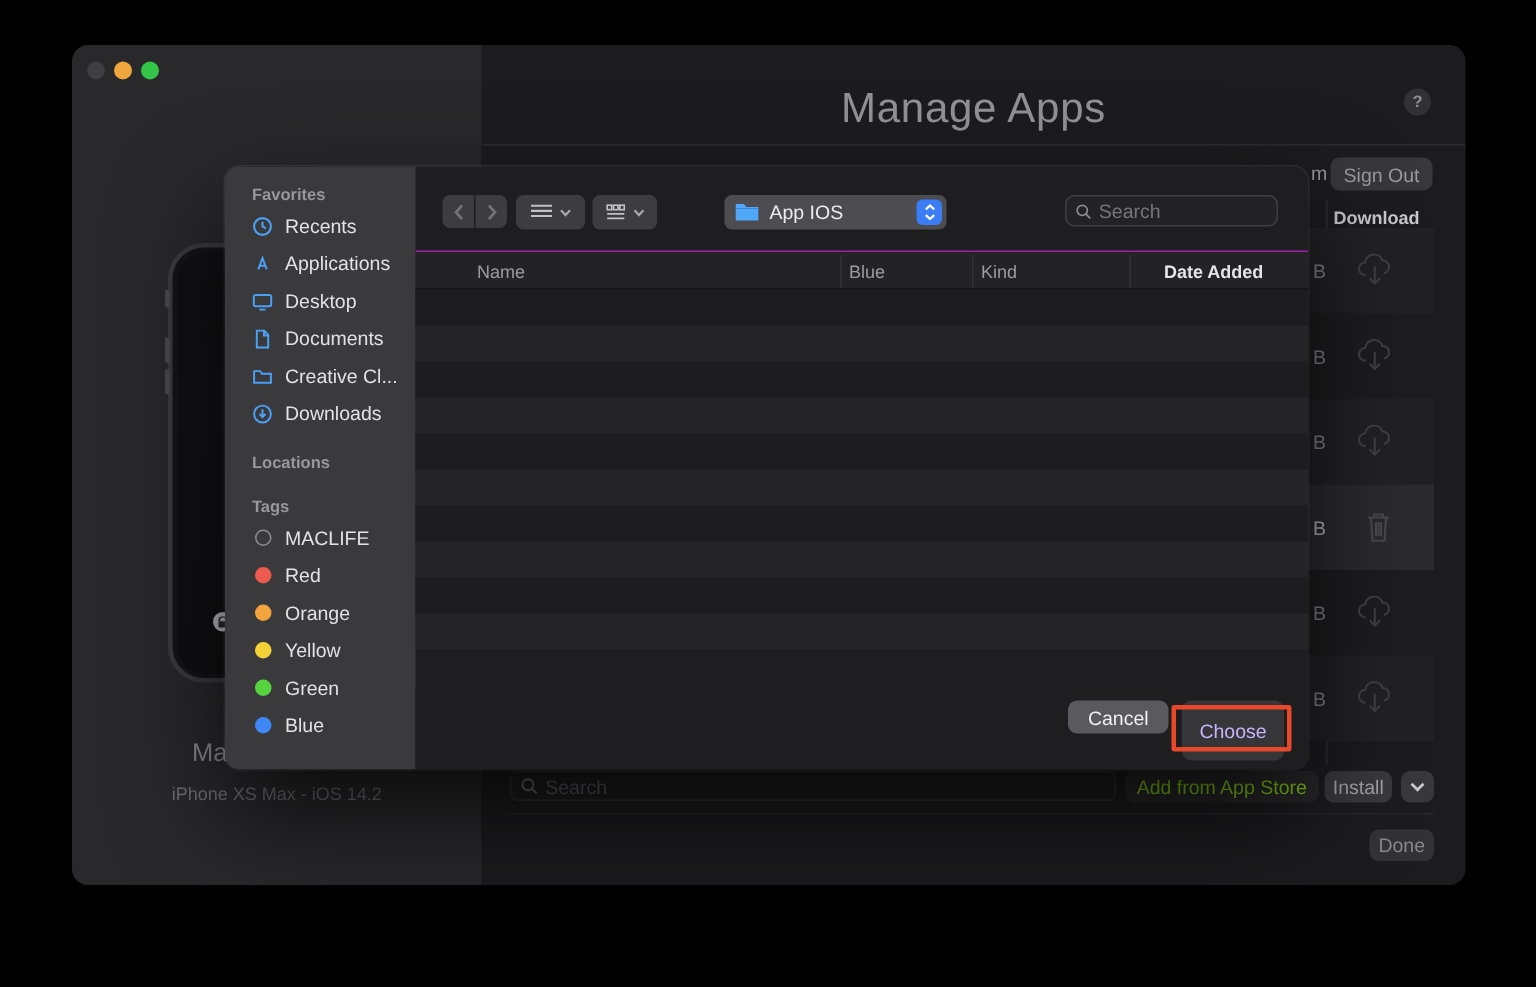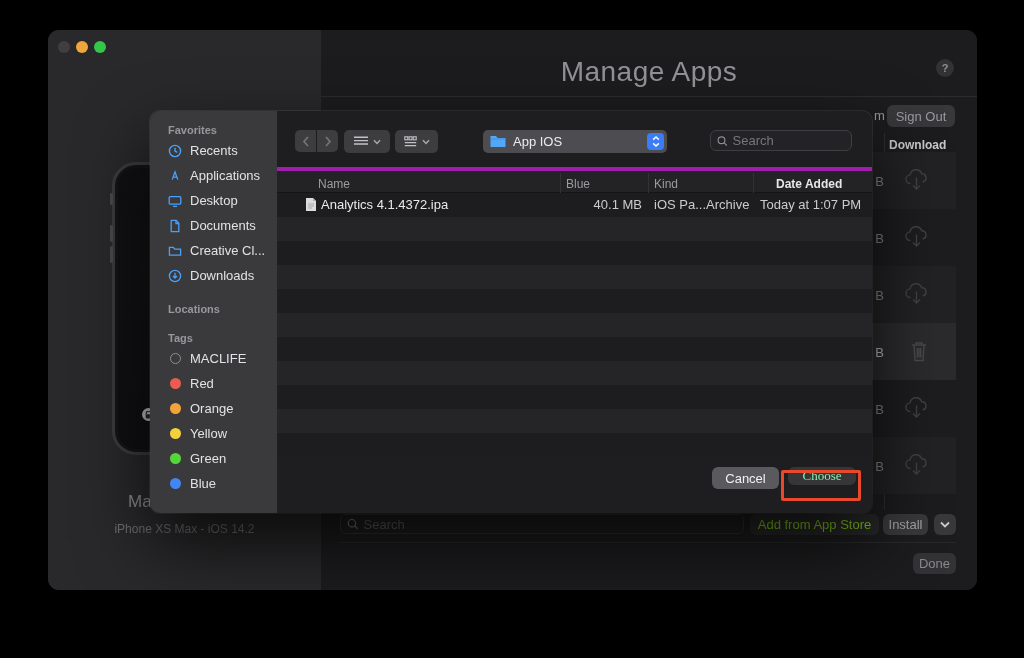--- a/index.html
+++ b/index.html
@@ -83,35 +83,35 @@
   .dot-red { background:#ec5a50; } .dot-orange { background:#f2a33c; }
   .dot-yellow { background:#f5d138; } .dot-green { background:#57d33e; } .dot-blue { background:#3f87f5; }
 
   .dlg-main { position:absolute; left:127px; top:0; right:0; height:100%; }
   .tb-btn { position:absolute; top:19px; background:#3d3d40; border-radius:5px;
             display:flex; align-items:center; justify-content:center; }
   .nav-back { left:18px; width:21px; height:22px; border-radius:5px 0 0 5px; }
   .nav-fwd  { left:40px; width:21px; height:22px; border-radius:0 5px 5px 0; }
   .view-list { left:67px; width:46px; height:23px; gap:5px; }
   .view-grid { left:118px; width:43px; height:23px; gap:5px; }
-  .popup { position:absolute; left:206px; top:19px; width:184px; height:23px;
+  .popup { position:absolute; left:206px; top:19px; width:148px; height:23px;
             background:#4d4d51; border-radius:5px; display:flex; align-items:center;
             padding-left:7px; gap:7px; font-size:13px; color:#ececee; }
   .popup-stepper { position:absolute; right:3px; top:3px; width:17px; height:17px;
             background:#3b7cf7; border-radius:4px; display:flex; flex-direction:column;
             align-items:center; justify-content:center; }
   .dlg-search { position:absolute; left:433px; top:19px; width:142px; height:21px;
             background:#232326; border:1px solid #3f3f43; border-radius:6px;
             display:flex; align-items:center; padding:0 6px; gap:5px; }
   .dlg-search input { background:transparent; border:none; outline:none; width:100%;
             font-size:13px; color:#a9a9ad; font-family:"Liberation Sans",sans-serif; }
   .dlg-search input::placeholder { color:#77777b; }
 
   .list-hdr { position:absolute; left:0; right:0; top:56px; height:26px; background:#232325;
-            border-top:4px solid #a21caf; border-bottom:1px solid #141416; }
+            border-top:1px solid #a21caf; border-bottom:1px solid #141416; }
   .lh-label { position:absolute; top:6px; font-size:12px; color:#9c9ca0; }
   .lh-name { left:41px; } .lh-size { left:289px; } .lh-kind { left:377px; }
   .lh-date { left:483px; color:#e6e6e8; font-weight:bold;padding-left:16px; }
   .lh-vsep { position:absolute; top:2px; width:1px; height:22px; background:#323234; }
   .vs1 { left:283px; } .vs2 { left:371px; } .vs3 { left:476px; }
 
   .file-list { position:absolute; left:0; right:0; top:82px; height:264px; }
   .stripe { height:24px; } .stripe:nth-child(odd) { background:#1d1d1f; }
   .stripe:nth-child(even) { background:#252527; }
   .file-row { position:relative; }
@@ -119,23 +119,23 @@
   .fr-name { position:absolute; left:44px; top:4px; font-size:13px; color:#e9e9eb; }
   .fr-size { position:absolute; left:289px; width:76px; top:4px; text-align:right;
             font-size:13px; color:#cbcbce; }
   .fr-kind { position:absolute; left:377px; top:4px; font-size:13px; color:#cbcbce; }
   .fr-date { position:absolute; left:483px; top:4px; font-size:13px; color:#cbcbce; }
 
   .dlg-footer { position:absolute; left:0; right:0; bottom:0; height:56px; background:#1e1e20; }
   .cancel-btn { position:absolute; left:435px; top:10px; width:67px; height:22px;
             background:#5a5a5e; border-radius:6px; color:#f0f0f2; font-size:13px;
             display:flex; align-items:center; justify-content:center; }
-  .choose-btn { position:absolute; left:511px; top:10px; width:68px; height:18px;
-            background:#363639; border-radius:6px; color:#86efac; font-size:13px;
-            display:flex; align-items:center; justify-content:center;font-family:Liberation Serif, serif; }
+  .choose-btn { position:absolute; left:511px; top:10px; width:68px; height:40px;
+            background:#363639; border-radius:6px; color:#c4b5fd; font-size:13px;
+            display:flex; align-items:center; justify-content:center; }
   .annotation { position:absolute; left:781px; top:470px; width:80px; height:31px;
             border:3px solid #e8492a; border-radius:2px; z-index:50; }
   svg { display:block; }
 </style>
 </head>
 <body>
 
 <div class="stage">
   <div class="window">
 
@@ -408,33 +408,20 @@
         <span class="lh-label lh-name">Name</span>
         <span class="lh-vsep vs1"></span>
         <span class="lh-label lh-size">Blue</span>
         <span class="lh-vsep vs2"></span>
         <span class="lh-label lh-kind">Kind</span>
         <span class="lh-vsep vs3"></span>
         <span class="lh-label lh-date">Date Added</span>
       </div>
 
       <div class="file-list">
-        <div class="stripe file-row">
-          <span class="fr-icon">
-            <svg width="12" height="15" viewBox="0 0 12 15">
-                <path d="M1 1h7l3 3v10H1z" fill="#dcdcde"></path>
-                <path d="M8 1v3h3" fill="#aeaeb2"></path>
-                <path d="M3 7h6M3 9h6M3 11h4" stroke="#9a9a9e" stroke-width="0.8"></path>
-              </svg>
-          </span>
-          <span class="fr-name">Analytics 4.1.4372.ipa</span>
-          <span class="fr-size">40.1 MB</span>
-          <span class="fr-kind">iOS Pa...Archive</span>
-          <span class="fr-date">Today at 1:07 PM</span>
-        </div>
         <div class="stripe"></div>
         <div class="stripe"></div>
         <div class="stripe"></div>
         <div class="stripe"></div>
         <div class="stripe"></div>
         <div class="stripe"></div>
         <div class="stripe"></div>
         <div class="stripe"></div>
         <div class="stripe"></div>
         <div class="stripe"></div>

